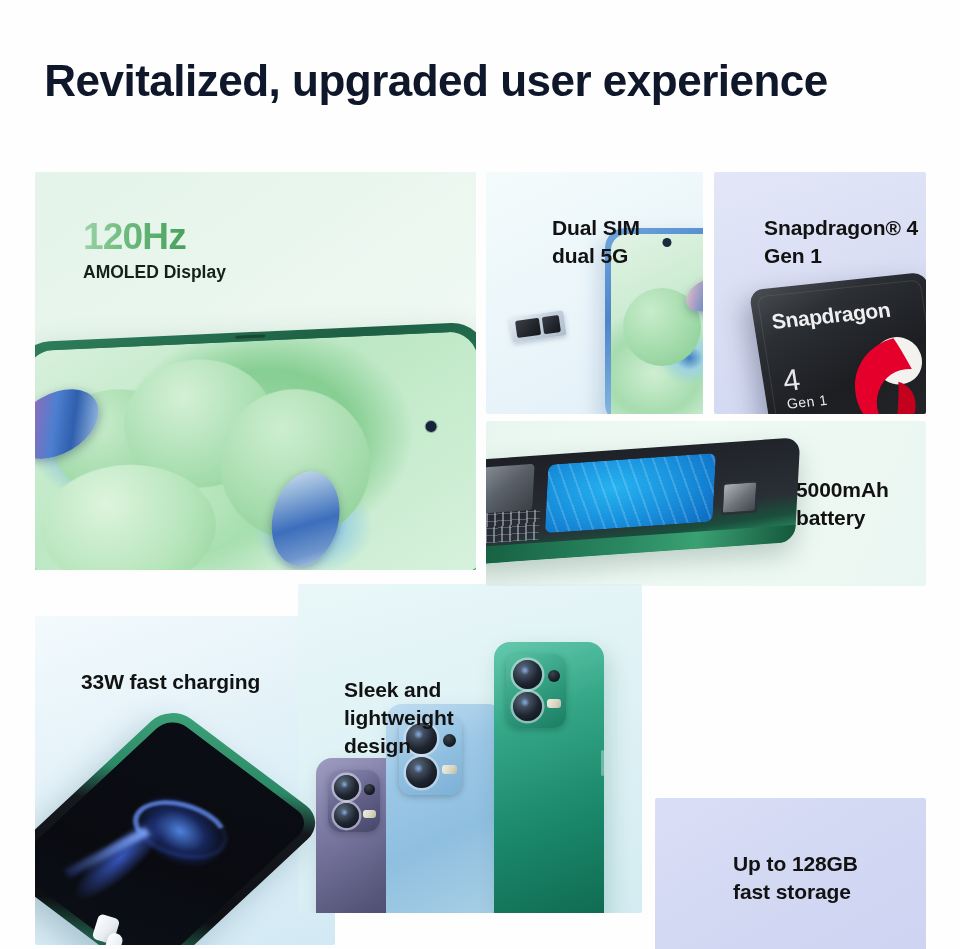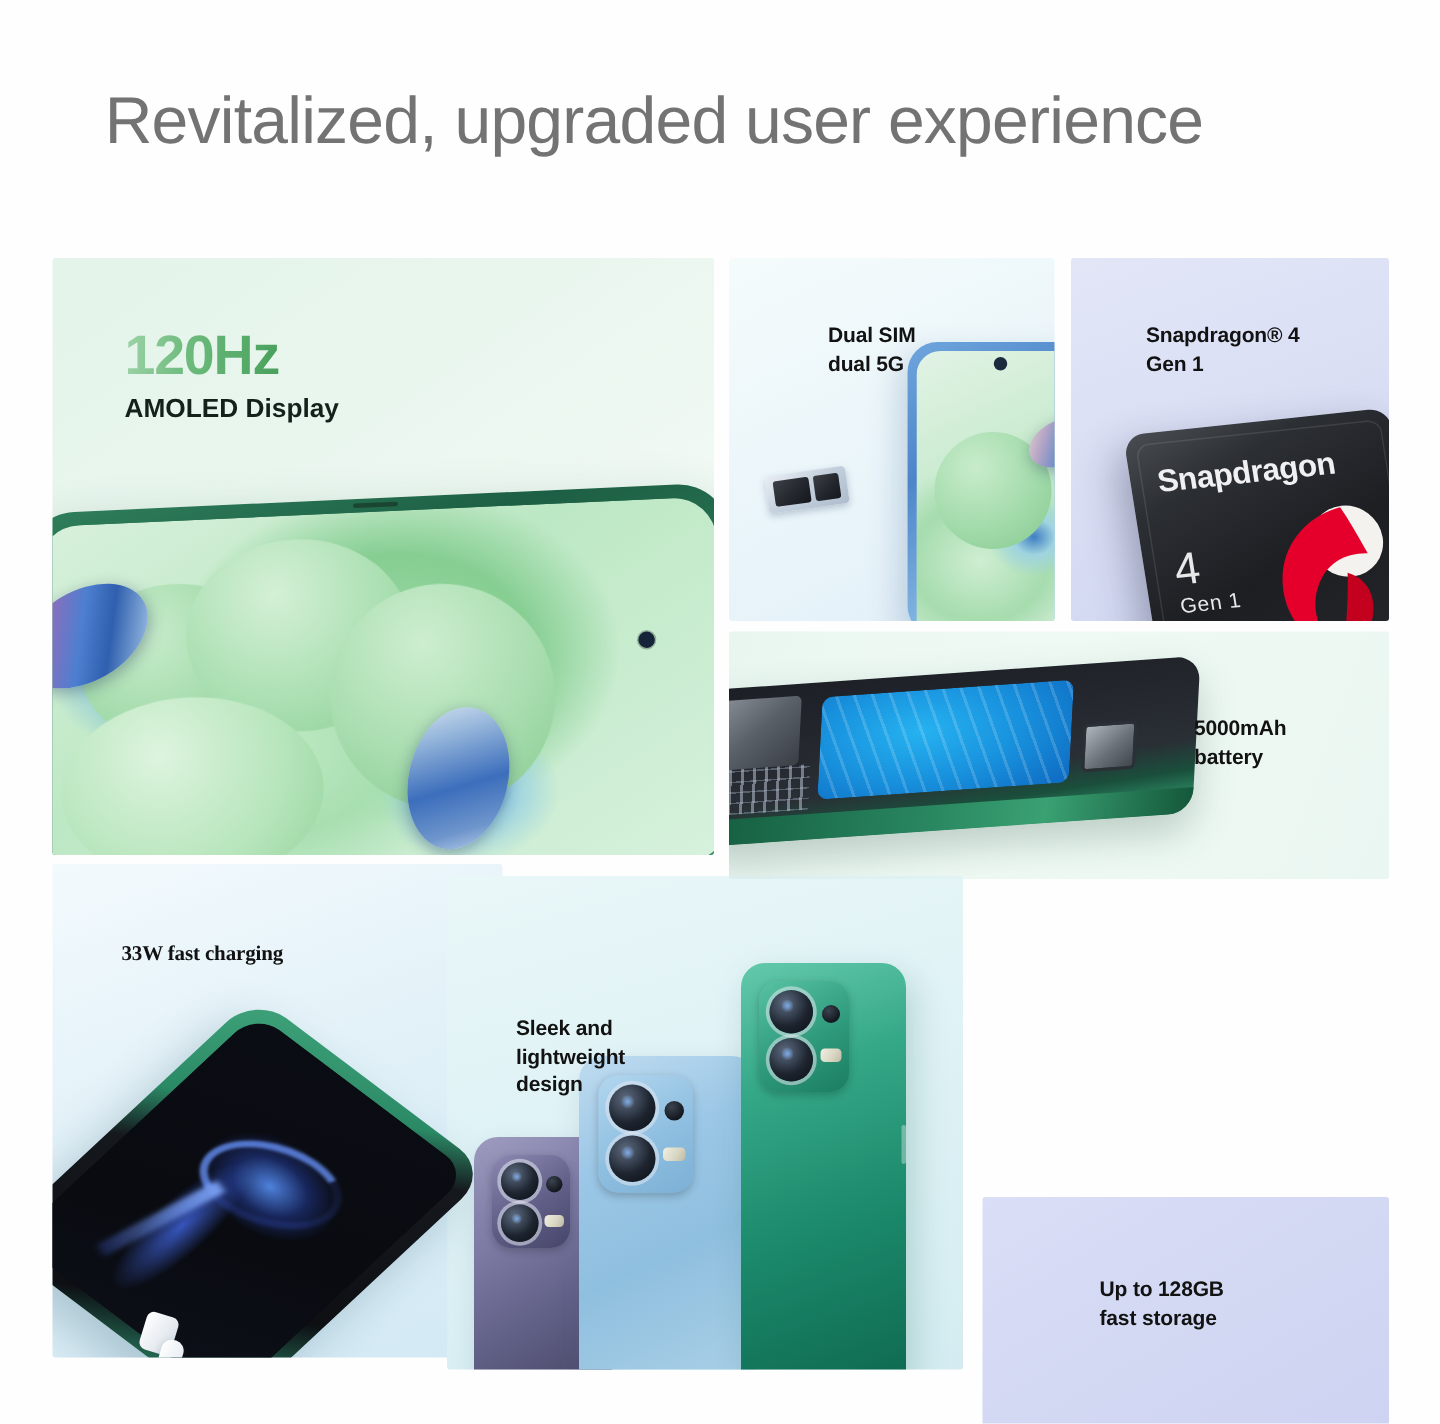--- a/index.html
+++ b/index.html
@@ -24,37 +24,37 @@
     background: #fefefe;
   }
 
   
   .page-title {
     position: absolute;
     left: 0; top: 57px;
     width: 872px;
     text-align: center;
     font-size: 44px;
-    font-weight: 400;
+    font-weight: 700;
     letter-spacing: -0.5px;
-    color: #737373;
+    color: #0f172a;
     line-height: 1.1;
     white-space: nowrap;
   }
 
   
   .card {
     position: absolute;
     overflow: hidden;
     border-radius: 2px;
   }
 
   .card-label {
     position: absolute;
-    font-size: 14px;
+    font-size: 21px;
     font-weight: 700;
     color: #121212;
     line-height: 1.33;
     white-space: pre-line;
     letter-spacing: -0.1px;
     z-index: 12;
   }
 
   
   #card-display {
@@ -263,23 +263,22 @@
       repeating-linear-gradient(90deg, rgba(180,190,205,.55) 0 2px, rgba(0,0,0,0) 2px 8px),
       repeating-linear-gradient(0deg, rgba(160,175,195,.4) 0 1px, rgba(0,0,0,0) 1px 7px);
   }
   .batt-edge {
     position: absolute; left: 0; bottom: 0; width: 100%; height: 17px;
     background: linear-gradient(95deg, #145c3e 0%, #28855f 45%, #3aa173 70%, #14573a 100%);
   }
 
   
   #card-charge {
-    left: 35px; top: 576px; width: 300px; height: 329px;
+    left: 35px; top: 616px; width: 300px; height: 329px;
     background: linear-gradient(160deg, #f3fafd 0%, #e2f1f8 45%, #d2e9f4 100%);
-    font-family: Liberation Serif, serif;
   }
   #charge-label { left: 46px; top: 52px; }
 
   .chg-phone {
     position: absolute;
     left: 28px; top: 110px;
     width: 196px; height: 236px;
     transform: rotate(37deg) skewX(-10deg);
     border-radius: 26px;
     background: linear-gradient(150deg, #3fa37a 0%, #2b8a66 25%, #15181d 38%, #0d0f13 75%, #2f9470 96%);

